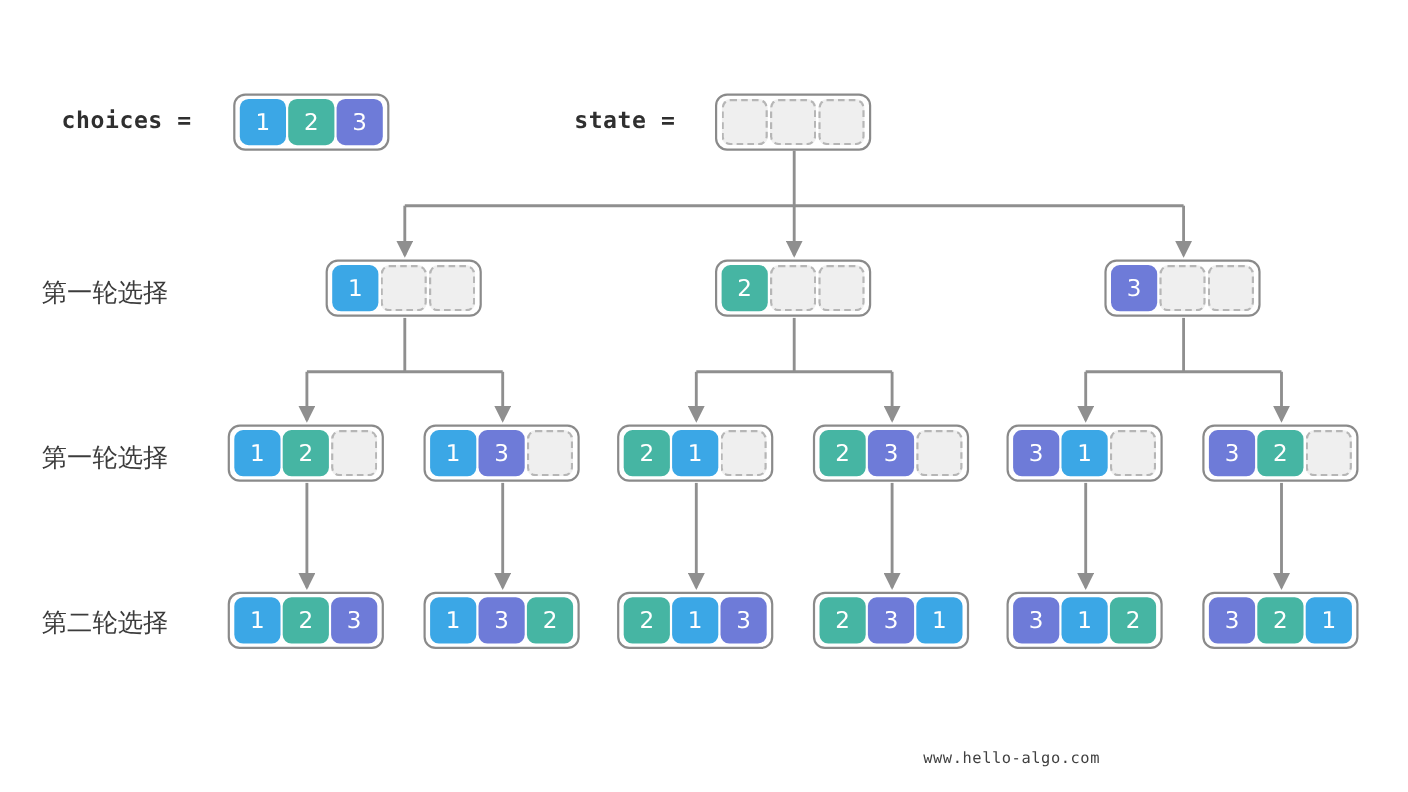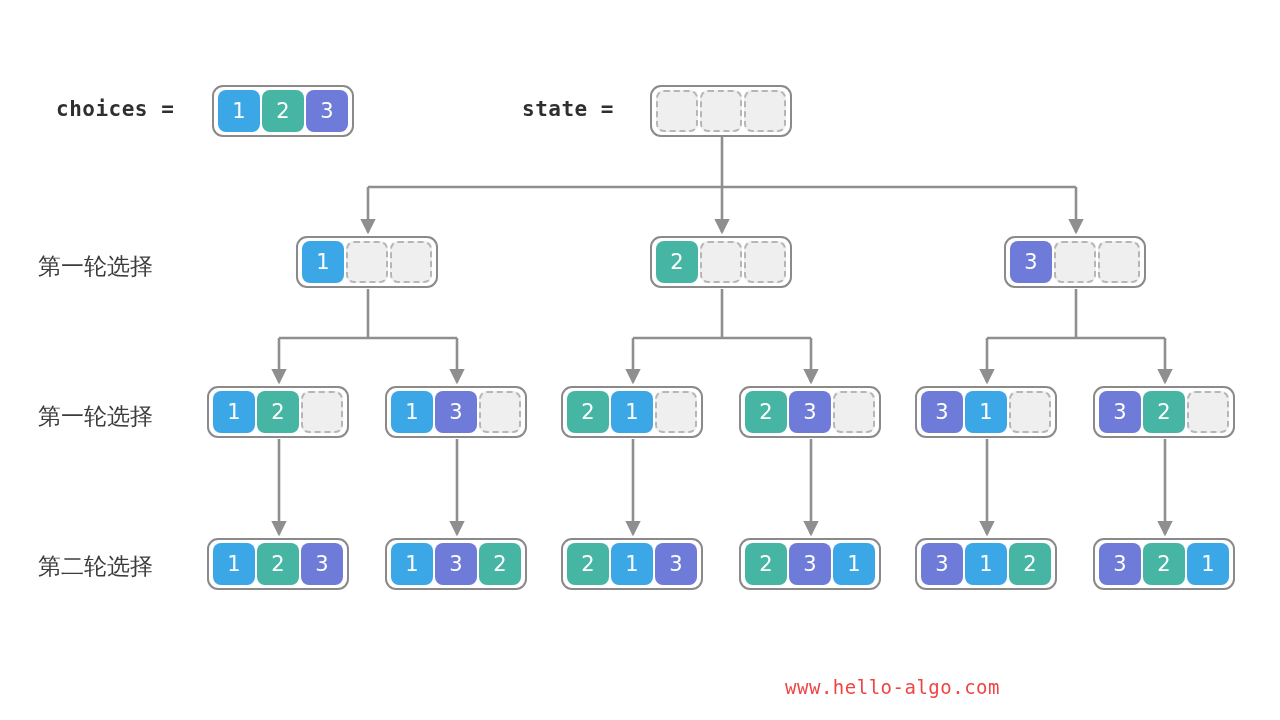--- a/index.html
+++ b/index.html
@@ -83,22 +83,22 @@
     border: 2px dashed #b6b6b6;
     color: transparent;
   }
 
   
   #watermark {
     position: absolute;
     right: 28px;
     bottom: 22px;
     font-family: "DejaVu Sans Mono", monospace;
-    font-size: 19px;
-    color: #ef4444;
+    font-size: 14px;
+    color: #404040;
     letter-spacing: 0.5px;
     z-index: 3;
   }
 </style>
 </head>
 <body>
 
 <div id="canvas">
 
   <svg id="wires" viewBox="0 0 1280 720" xmlns="http://www.w3.org/2000/svg">

